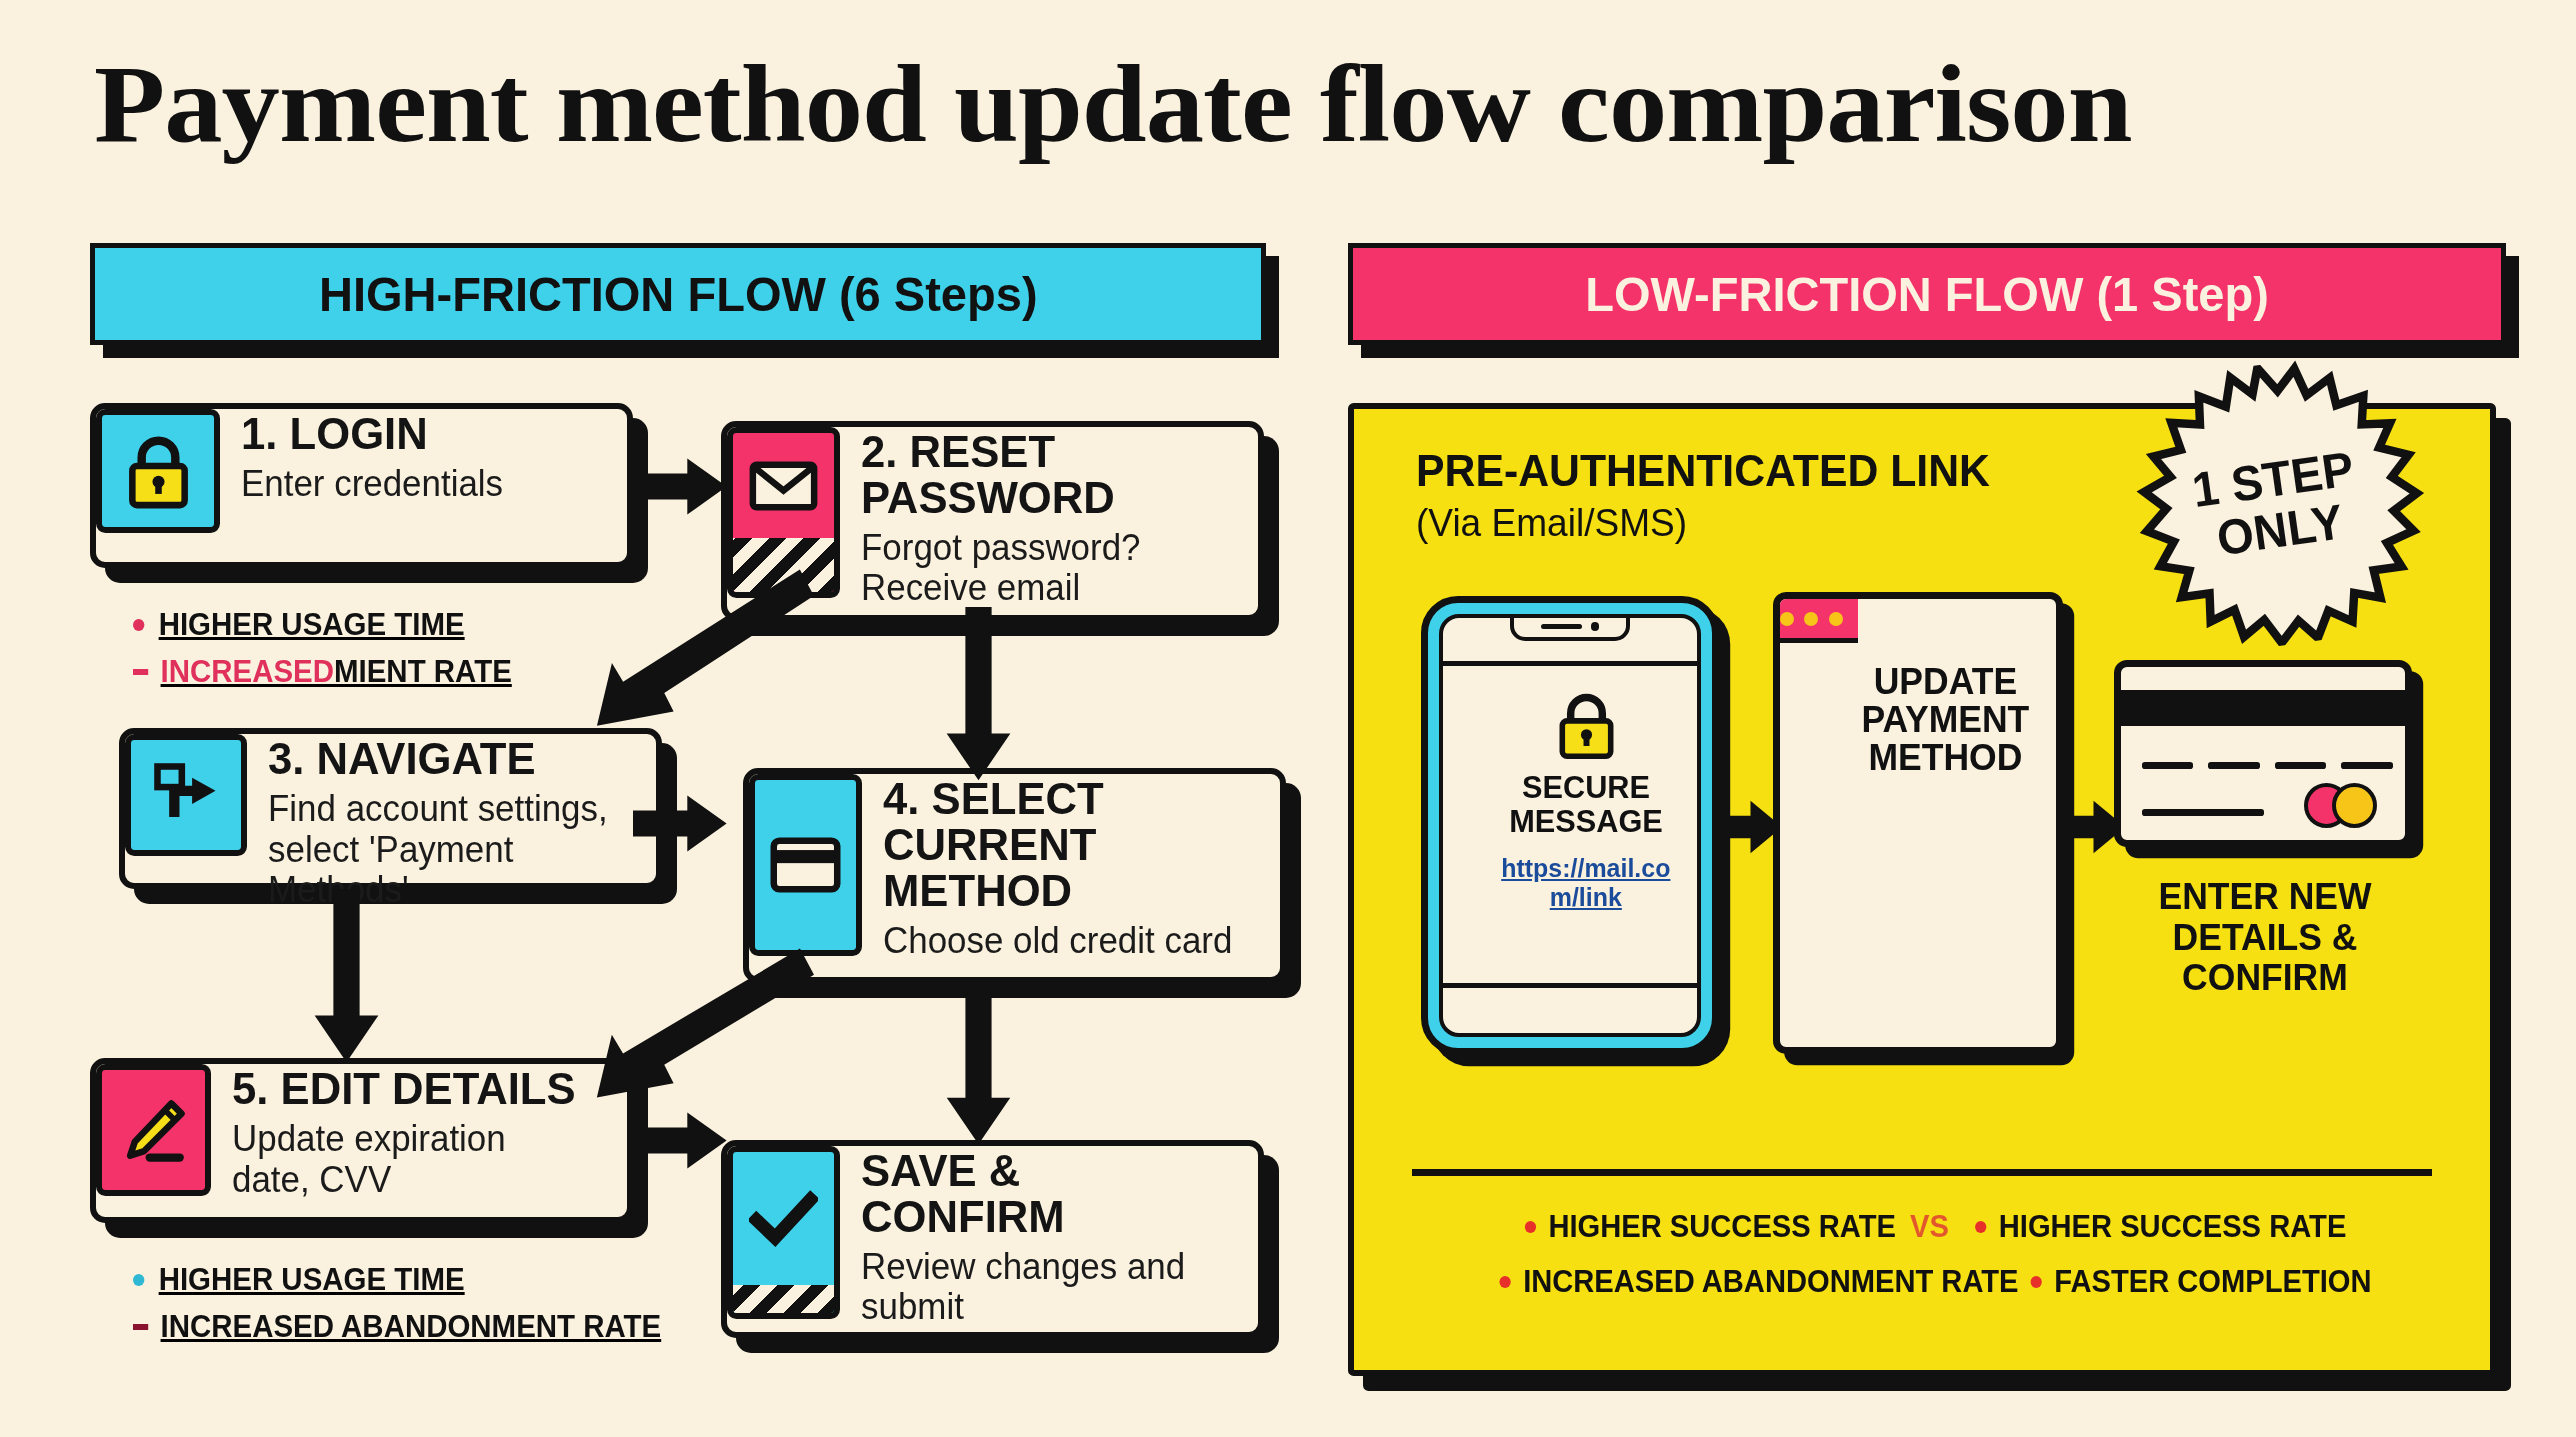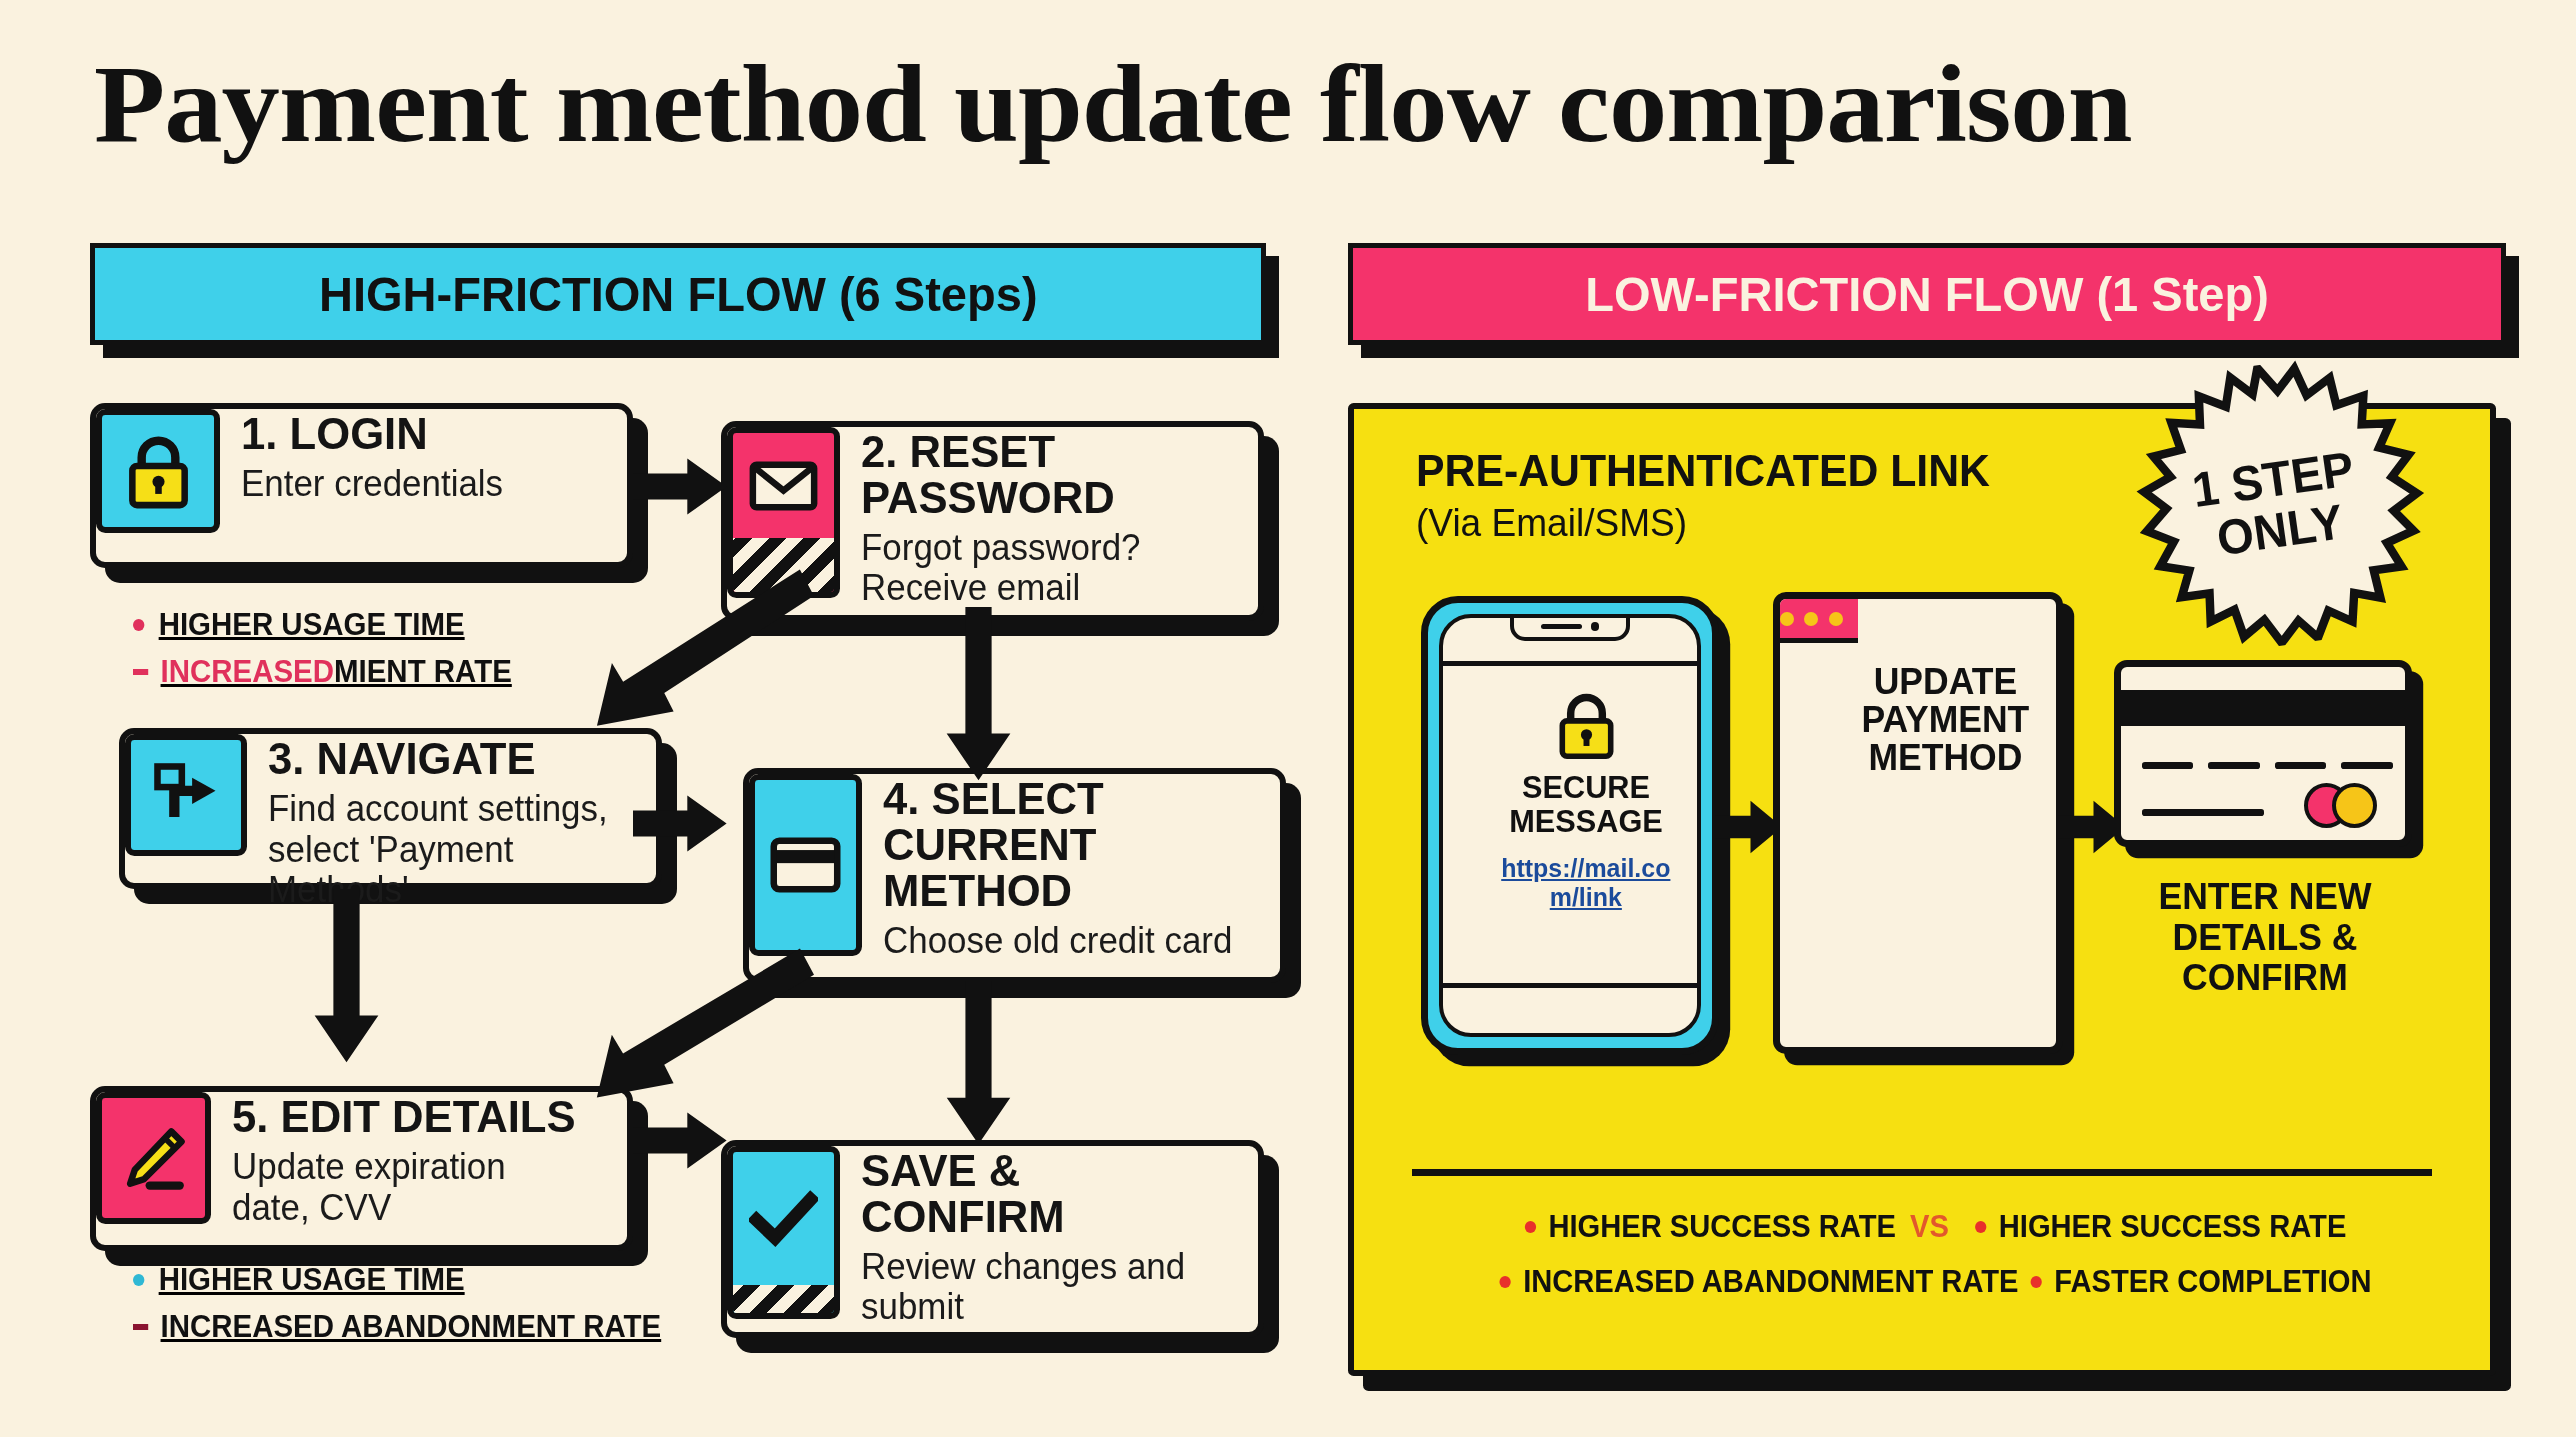--- a/index.html
+++ b/index.html
@@ -58,21 +58,21 @@
   }
 
   #card-1{left:90px;top:403px;width:543px;height:165px;}
   #card-1 .tile{width:112px;height:112px;}
   #card-2{left:721px;top:421px;width:543px;height:200px;}
   #card-2 .tile{width:101px;height:159px;background:#F4336B;flex-direction:column;}
   #card-3{left:90px;top:728px;width:543px;height:161px;margin-left:29px;}
   #card-3 .tile{width:110px;height:110px;}
   #card-4{left:743px;top:768px;width:543px;height:215px;}
   #card-4 .tile{width:101px;height:170px;}
-  #card-5{left:90px;top:1086px;width:543px;height:165px;}
+  #card-5{left:90px;top:1058px;width:543px;height:165px;}
   #card-5 .tile{width:103px;height:120px;background:#F4336B;}
   #card-6{left:721px;top:1140px;width:543px;height:198px;}
   #card-6 .tile{width:101px;height:161px;flex-direction:column;}
 
   
   .hatch{
     width:100%;background:repeating-linear-gradient(-45deg,#111 0 12px,#FAF2DF 12px 24px);
   }
 
   
@@ -114,21 +114,21 @@
   }
 
   
   #phone{
     position:absolute;left:67px;top:187px;width:298px;height:459px;
     background:#3FD0EA;border:7.5px solid #111;border-radius:37px;
     box-shadow:11.2px 11.2px 0 #111;box-sizing:border-box;padding:11.2px;
   }
   #phone-screen{
     width:100%;height:100%;background:#FAF2DF;border:4.7px solid #111;
-    border-radius:32px;box-sizing:border-box;position:relative;overflow:hidden;
+    border-radius:20px;box-sizing:border-box;position:relative;overflow:hidden;
     display:flex;flex-direction:column;align-items:center;padding-left:32px;
   }
   #phone-notch{
     position:absolute;left:50%;top:-5.6px;transform:translateX(-50%);
     width:120px;height:28px;background:#FAF2DF;border:4.7px solid #111;
     border-radius:0 0 15px 15px;display:flex;align-items:center;
     justify-content:center;gap:8.4px;box-sizing:border-box;
   }
   #phone-notch .spk{width:41px;height:5.6px;background:#111;border-radius:2.8px;}
   #phone-notch .cam{width:8.4px;height:8.4px;background:#111;border-radius:50%;}

